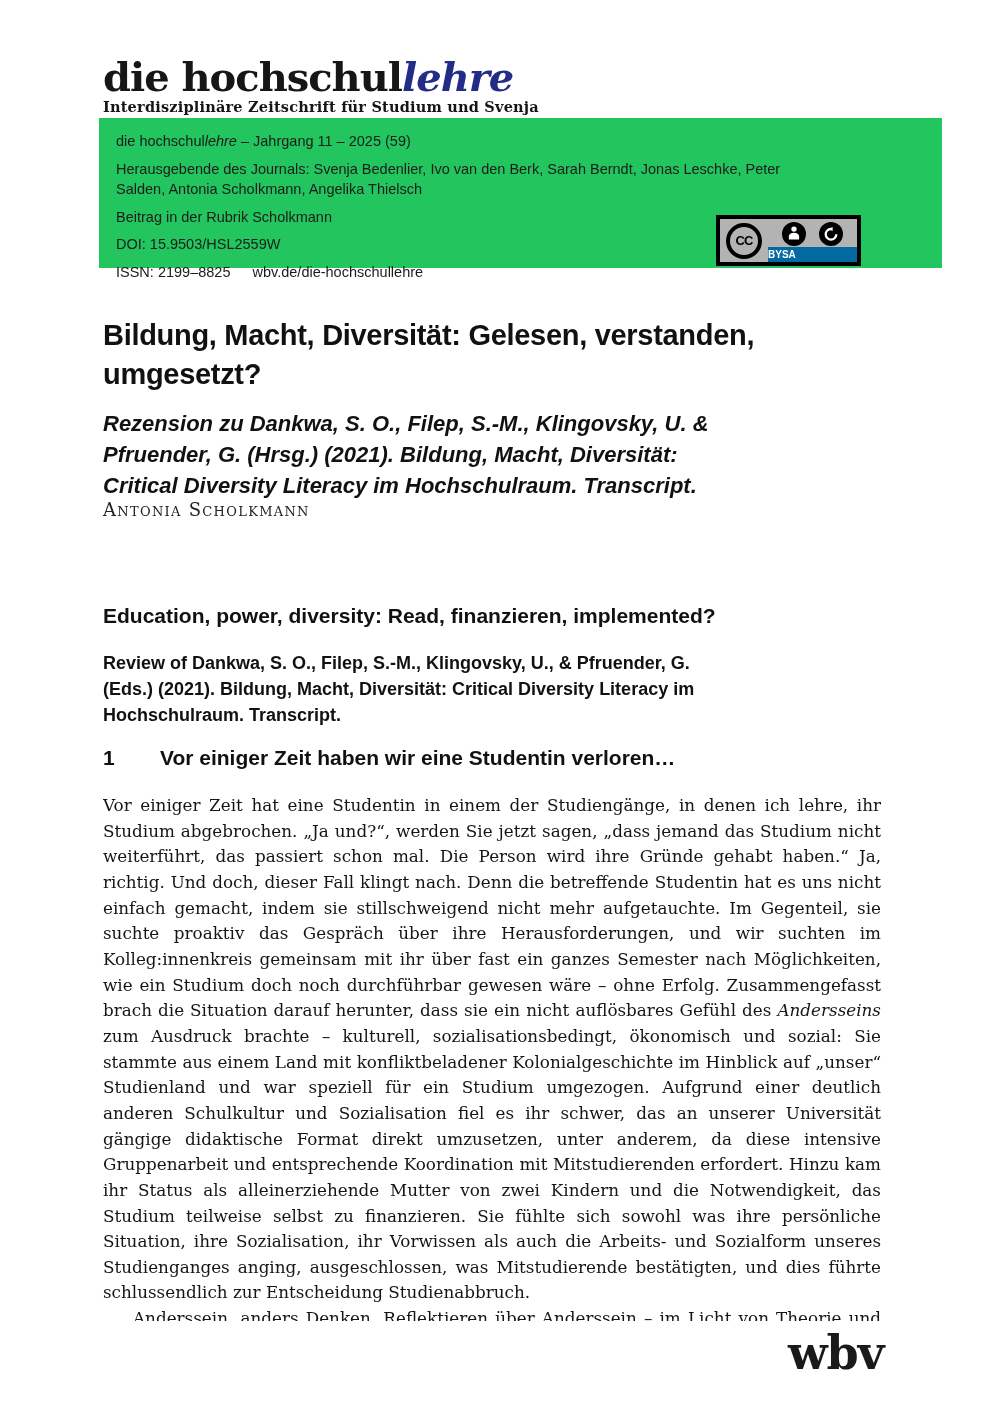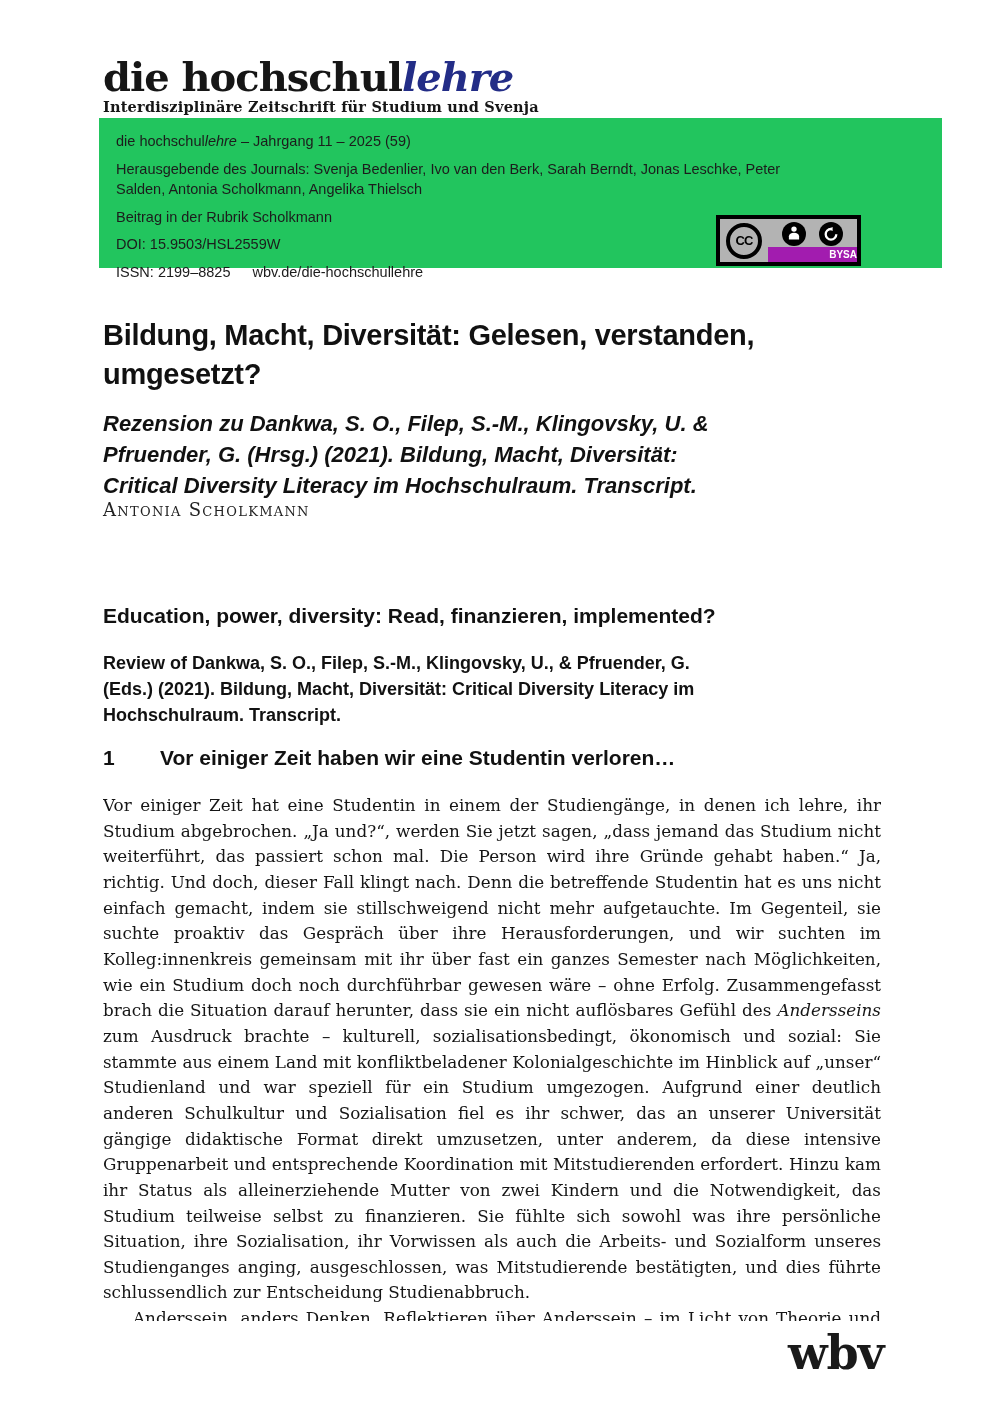--- a/index.html
+++ b/index.html
@@ -38,21 +38,21 @@
     display:flex; cursor:pointer;
   }
   .badge-cc { width:48px; display:flex; align-items:center; justify-content:center; }
   .cc-circle {
     width:28px; height:28px; border:4px solid #000; border-radius:50%;
     display:flex; align-items:center; justify-content:center;
     font-weight:800; font-size:13px; letter-spacing:-1px; color:#000;
   }
   .badge-right { flex:1; display:flex; flex-direction:column; }
   .badge-icons { flex:1; display:flex; align-items:center; justify-content:space-evenly; padding-top:1px; }
-  .badge-strip { height:15px; background:#a21caf; display:flex; justify-content:flex-end; align-items:center; }
+  .badge-strip { height:15px; background:#0369a1; display:flex; justify-content:flex-start; align-items:center; }
   .badge-strip span { color:#fff; font-weight:700; font-size:10px; line-height:10px; }
 
   
   .title-de {
     position:absolute; left:103px; top:297px; width:700px;
     font-weight:bold; font-size:29px; line-height:39px; letter-spacing:-0.3px; color:#111;
   }
   .subtitle-de {
     position:absolute; left:103px; top:390px; width:620px;
     font-weight:bold; font-style:italic; font-size:22px; line-height:31px; color:#111;

